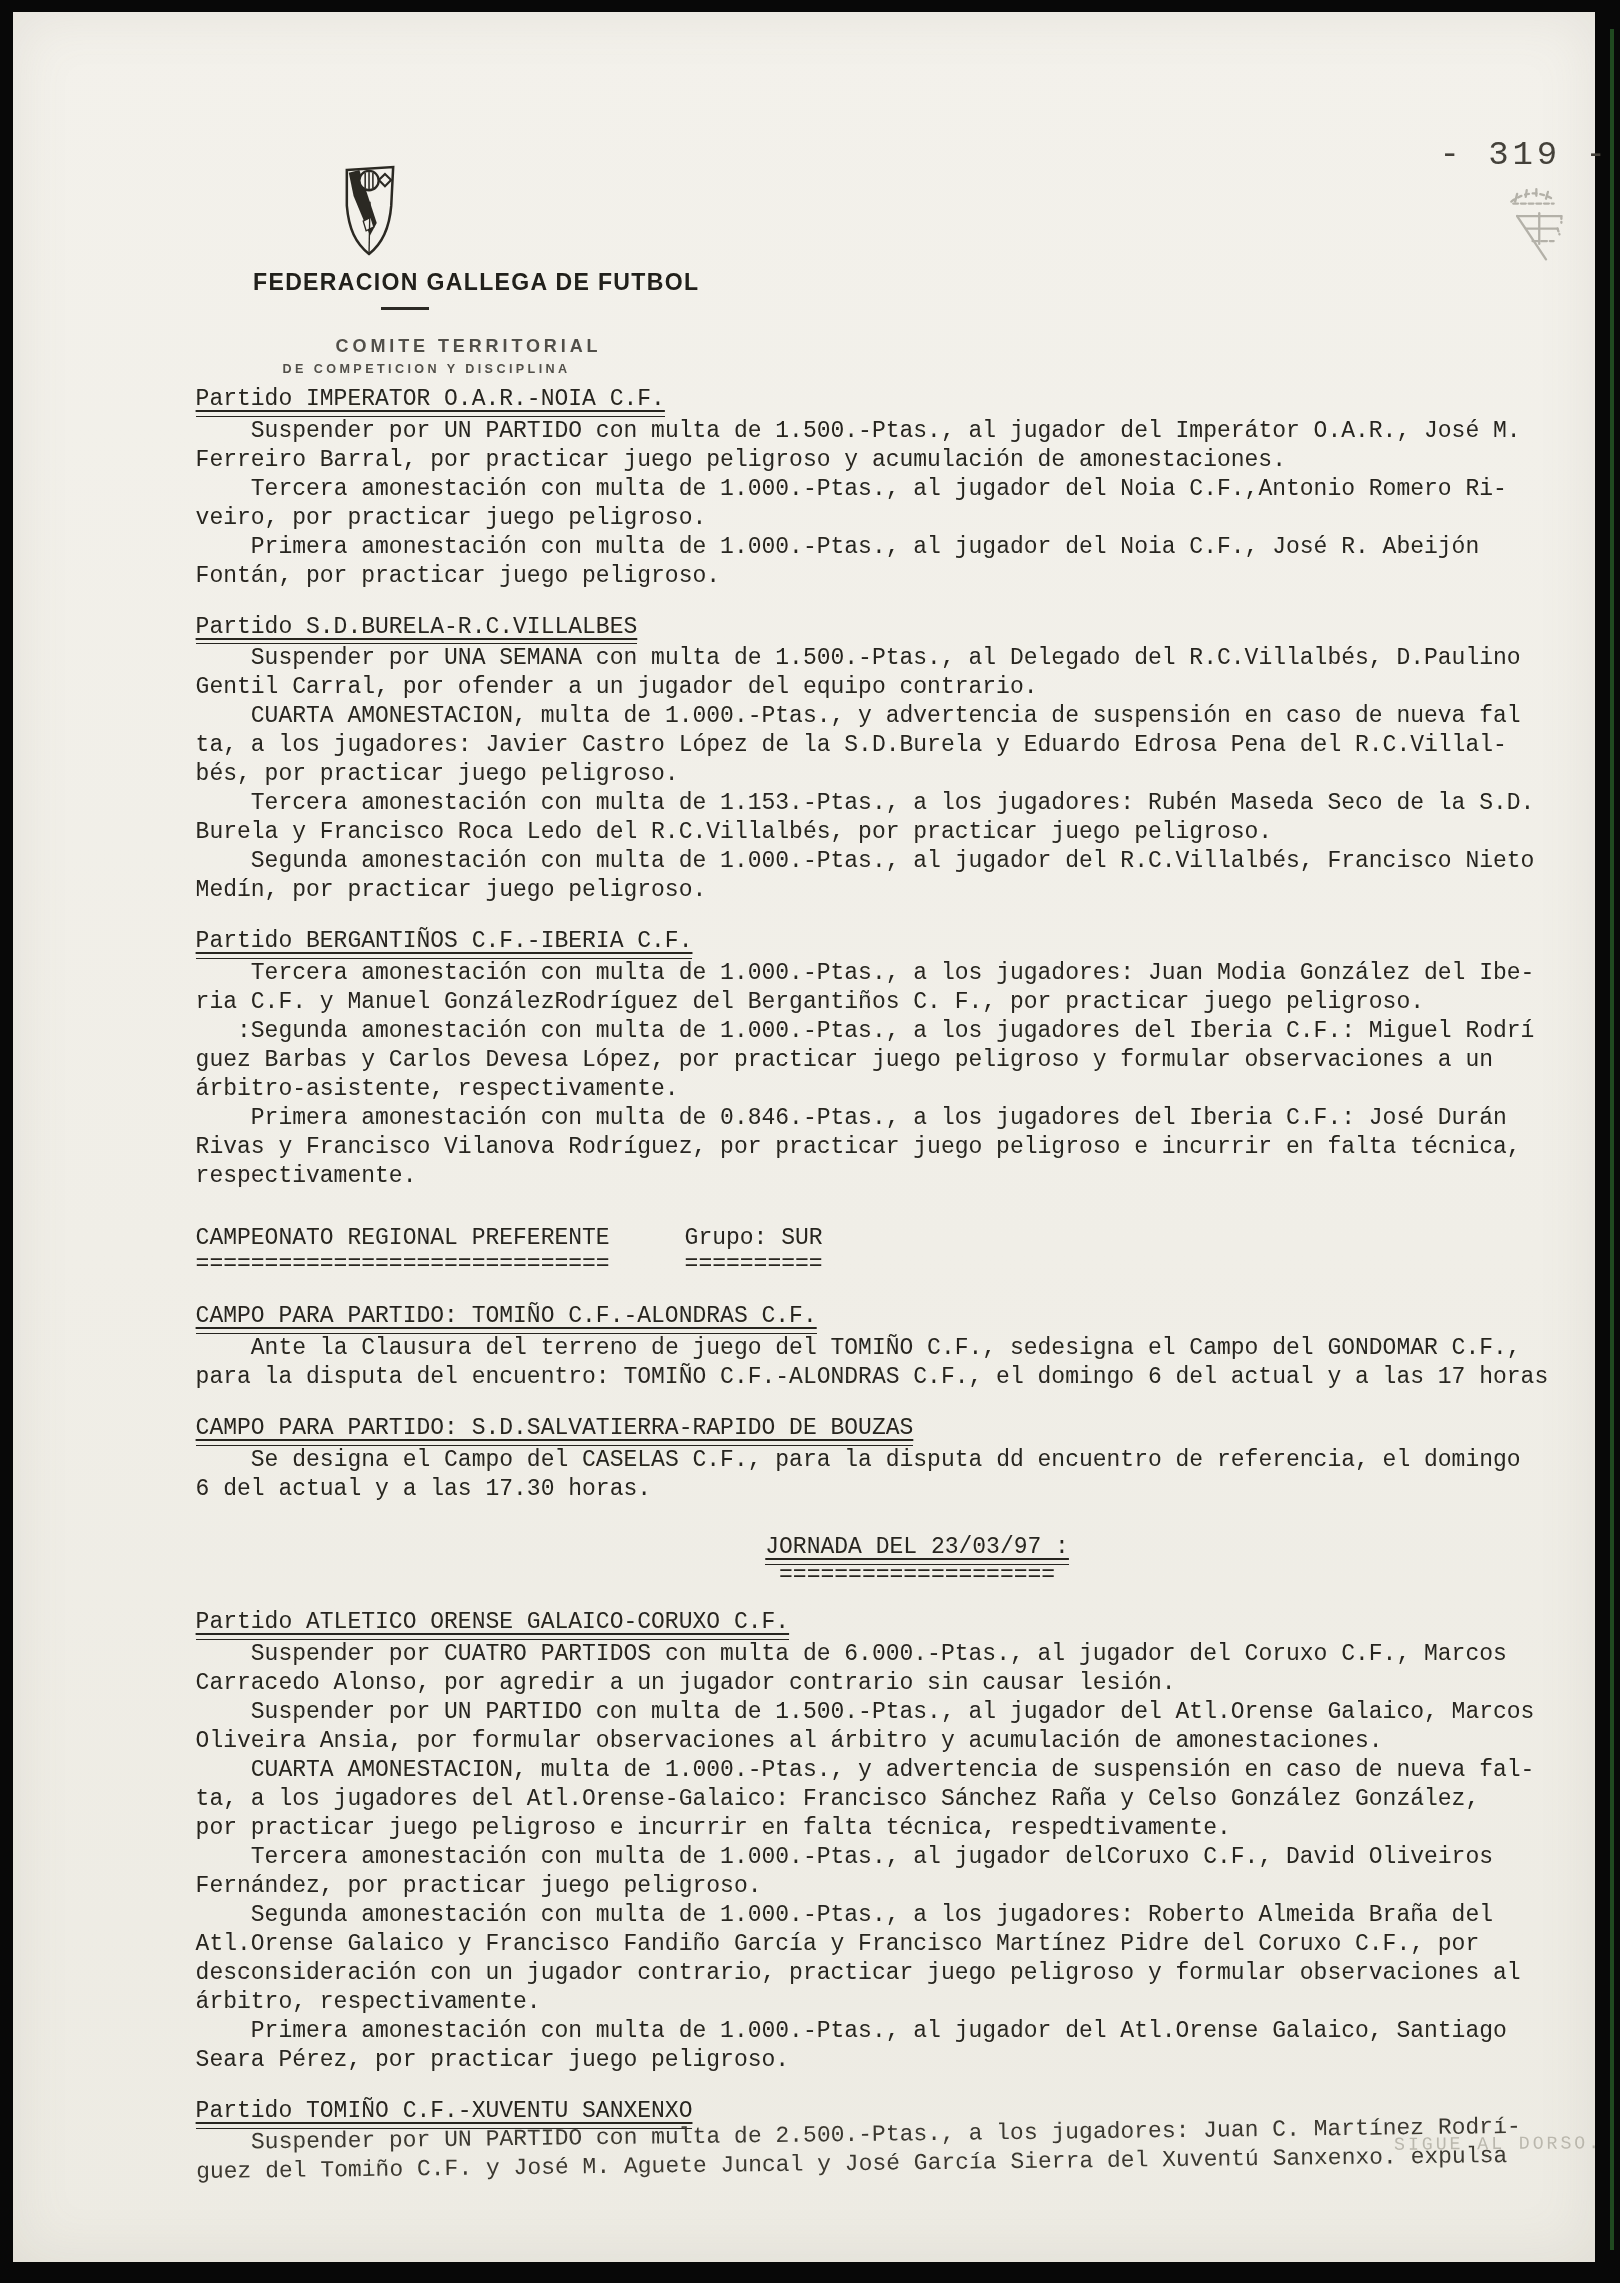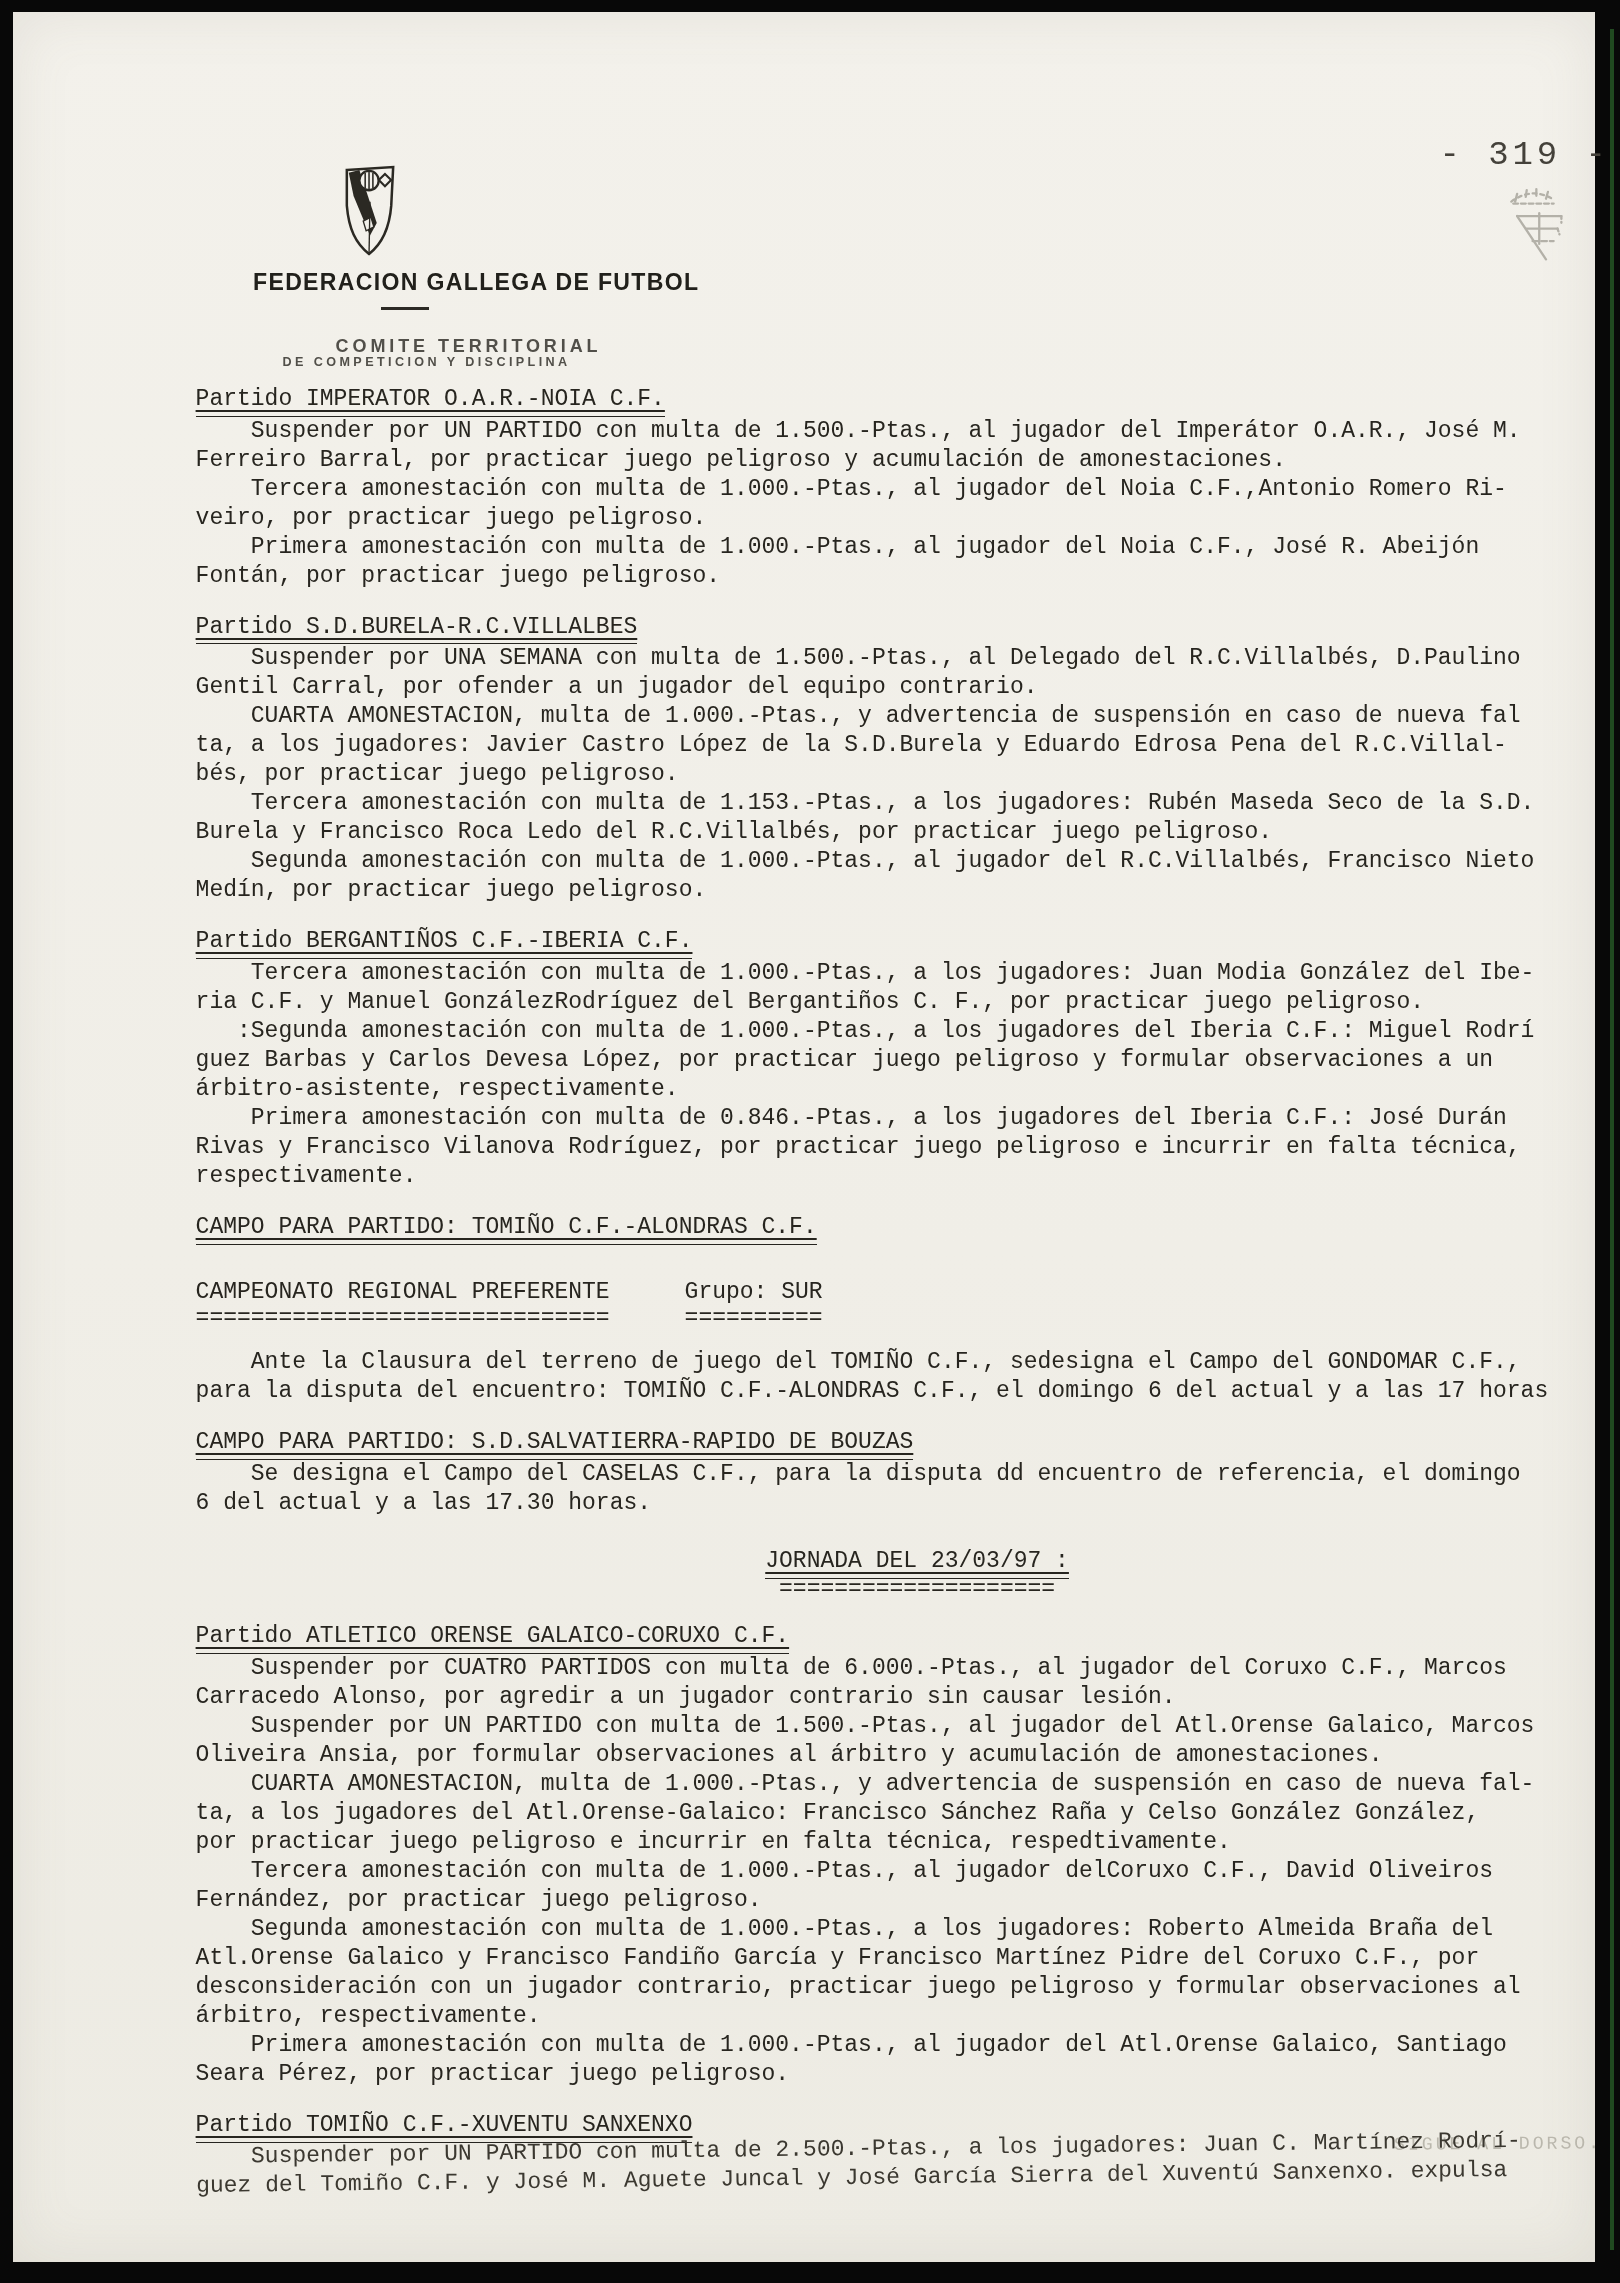--- a/index.html
+++ b/index.html
@@ -24,21 +24,21 @@
     font-family:"Liberation Sans","DejaVu Sans",sans-serif;
     font-weight:700;font-size:24px;letter-spacing:1.4px;color:#21201b;
     transform:scaleX(.96);transform-origin:left center;white-space:nowrap;
   }
   .fed-rule{position:absolute;left:368px;top:295px;width:48px;height:3.9px;background:#2c2a25;}
   .committee{
     position:absolute;font-family:"Liberation Sans","DejaVu Sans",sans-serif;
     font-weight:700;color:#514f49;white-space:nowrap;
   }
   .com1{left:306px;top:324px;font-size:18px;letter-spacing:3.9px;padding-left:17px;}
-  .com2{left:270px;top:343px;font-size:12.6px;letter-spacing:3.4px;}
+  .com2{left:270px;top:350px;font-size:12.6px;letter-spacing:3.4px;}
   .page-number{
     position:absolute;left:1427px;top:124px;
     font-size:34px;letter-spacing:3.9px;color:#44413a;white-space:nowrap;text-align:center;
   }
   .stamp{position:absolute;left:1481px;top:172px;opacity:.62;}
   .faint-note{
     position:absolute;left:1381px;top:2122px;
     font-size:18.3px;letter-spacing:2.9px;color:#b2afa4;opacity:.85;
     white-space:nowrap;transform:rotate(-.4deg);
   }
@@ -127,31 +127,31 @@
 Medín, por practicar juego peligroso.</div>
       <div class="block heading-line"><span class="hd">Partido BERGANTIÑOS C.F.-IBERIA C.F.</span></div>
       <div class="block para">    Tercera amonestación con multa de 1.000.-Ptas., a los jugadores: Juan Modia González del Ibe-
 ria C.F. y Manuel GonzálezRodríguez del Bergantiños C. F., por practicar juego peligroso.</div>
       <div class="block para">   :Segunda amonestación con multa de 1.000.-Ptas., a los jugadores del Iberia C.F.: Miguel Rodrí
 guez Barbas y Carlos Devesa López, por practicar juego peligroso y formular observaciones a un
 árbitro-asistente, respectivamente.</div>
       <div class="block para">    Primera amonestación con multa de 0.846.-Ptas., a los jugadores del Iberia C.F.: José Durán
 Rivas y Francisco Vilanova Rodríguez, por practicar juego peligroso e incurrir en falta técnica,
 respectivamente.</div>
-      <div class="block heading-line"><span class="hd">CAMPO PARA PARTIDO: TOMIÑO C.F.-ALONDRAS C.F.</span></div>
       <div class="block twocol">
         <div class="tc-left">
           <div class="tc-text">CAMPEONATO REGIONAL PREFERENTE</div>
           <div class="tc-rule">==============================</div>
         </div>
         <div class="tc-right">
           <div class="tc-text">Grupo: SUR</div>
           <div class="tc-rule">==========</div>
         </div>
       </div>
+      <div class="block heading-line"><span class="hd">CAMPO PARA PARTIDO: TOMIÑO C.F.-ALONDRAS C.F.</span></div>
       <div class="block para">    Ante la Clausura del terreno de juego del TOMIÑO C.F., sedesigna el Campo del GONDOMAR C.F.,
 para la disputa del encuentro: TOMIÑO C.F.-ALONDRAS C.F., el domingo 6 del actual y a las 17 horas</div>
       <div class="block heading-line"><span class="hd">CAMPO PARA PARTIDO: S.D.SALVATIERRA-RAPIDO DE BOUZAS</span></div>
       <div class="block para">    Se designa el Campo del CASELAS C.F., para la disputa dd encuentro de referencia, el domingo
 6 del actual y a las 17.30 horas.</div>
       <div class="block centerhead"><span class="hd">JORNADA DEL 23/03/97 :</span><div class="center-rule">====================</div></div>
       <div class="block heading-line"><span class="hd">Partido ATLETICO ORENSE GALAICO-CORUXO C.F.</span></div>
       <div class="block para">    Suspender por CUATRO PARTIDOS con multa de 6.000.-Ptas., al jugador del Coruxo C.F., Marcos
 Carracedo Alonso, por agredir a un jugador contrario sin causar lesión.</div>
       <div class="block para">    Suspender por UN PARTIDO con multa de 1.500.-Ptas., al jugador del Atl.Orense Galaico, Marcos

